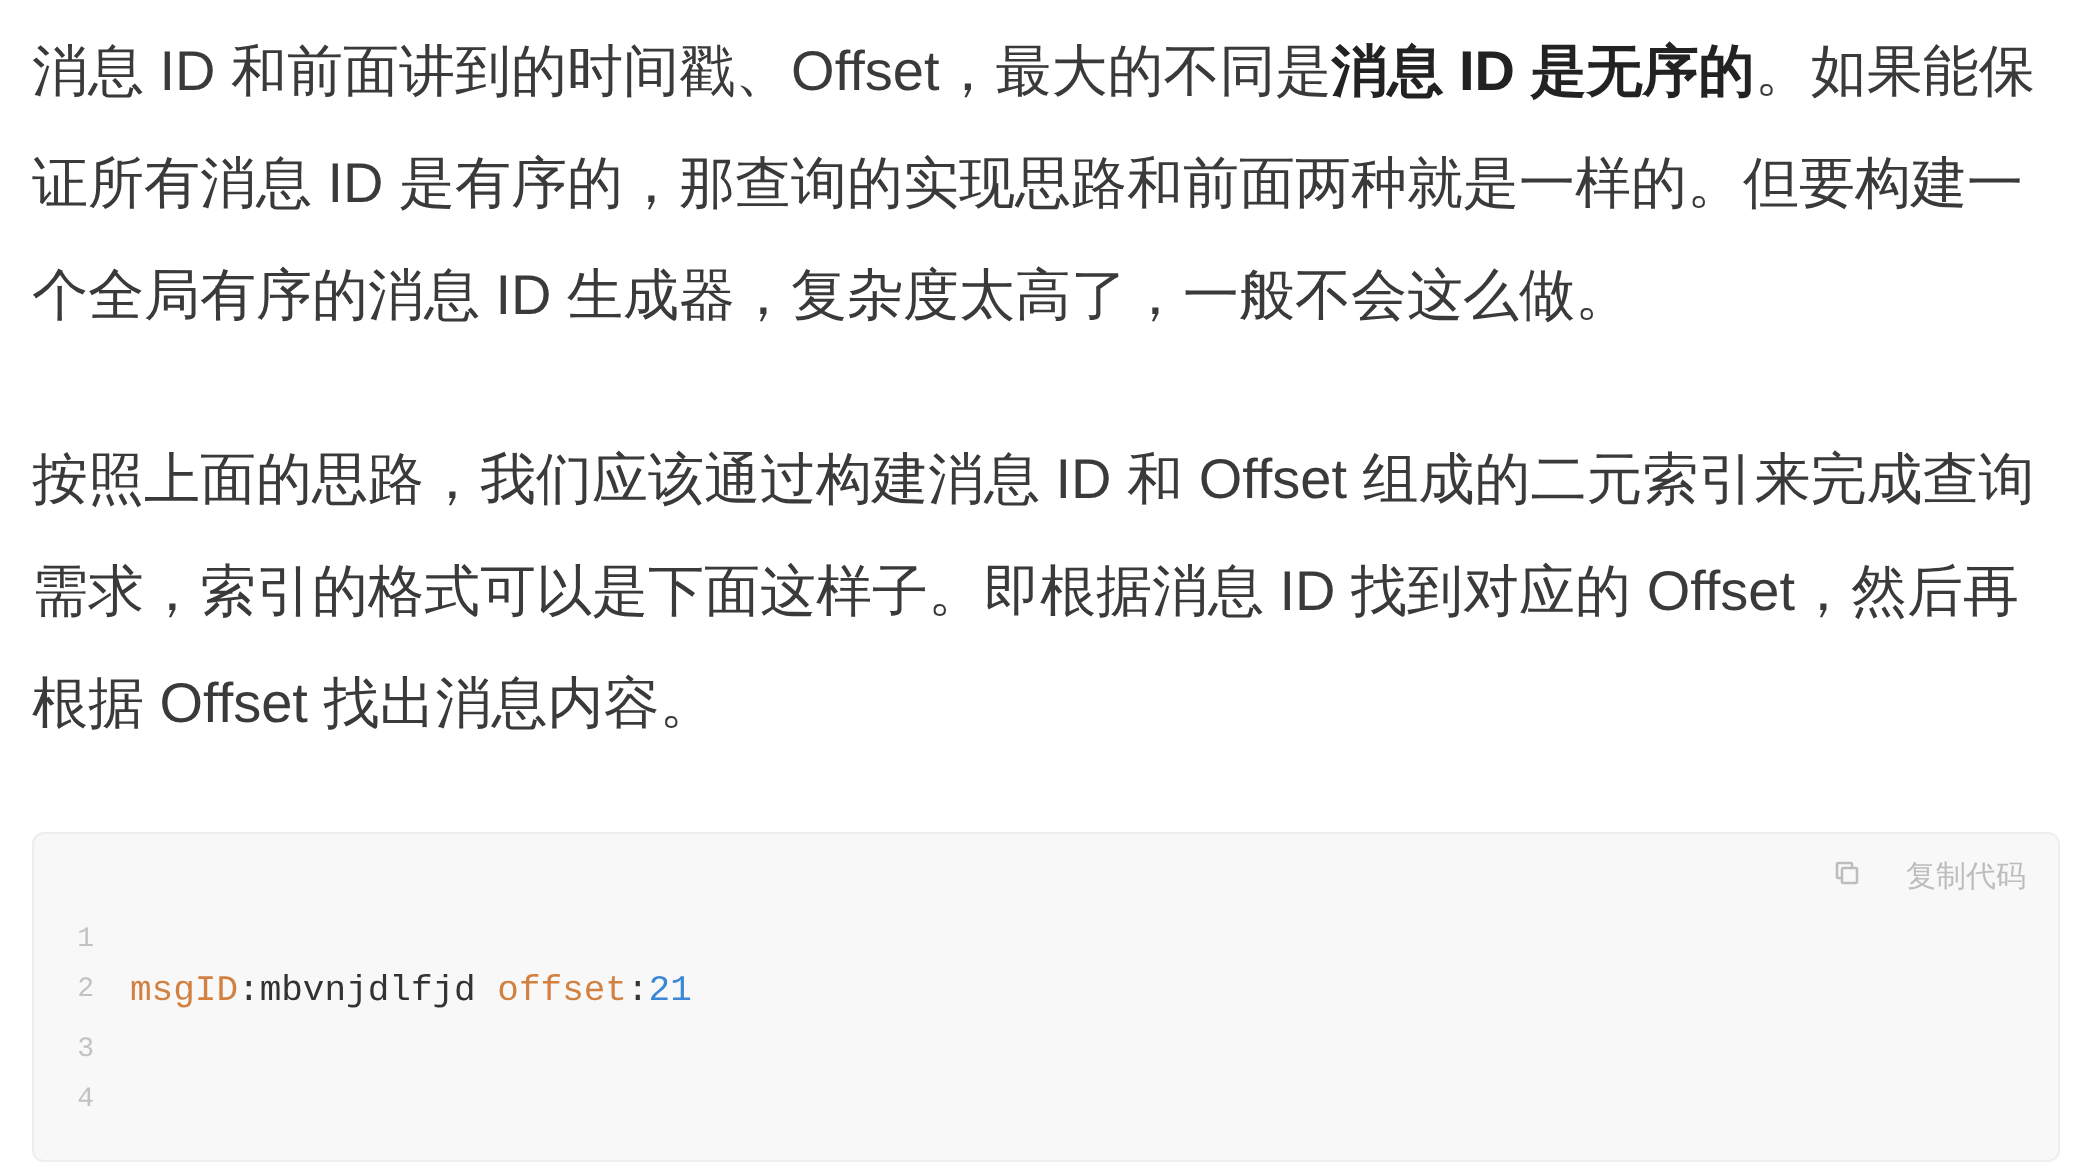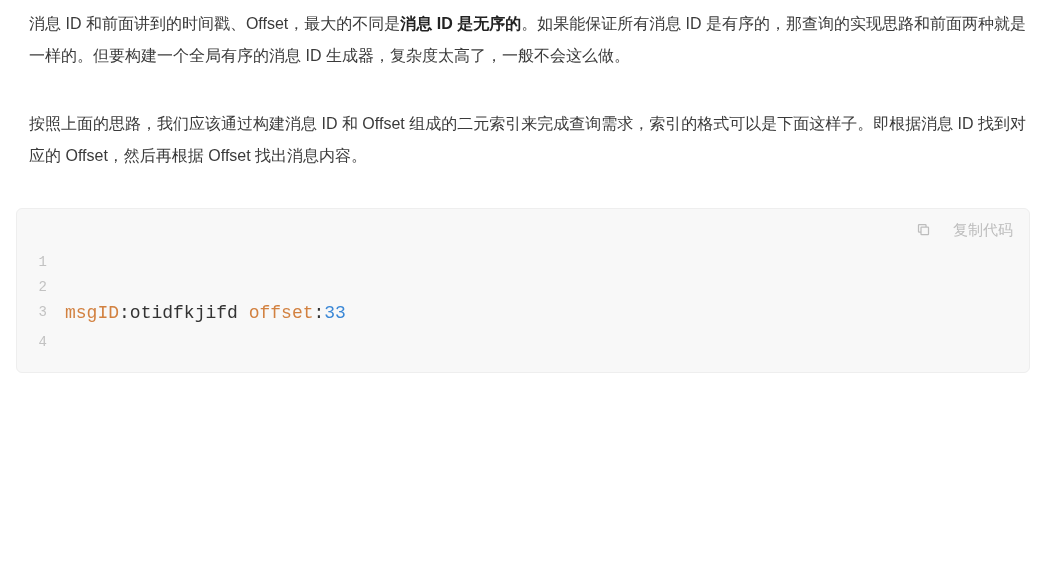--- a/index.html
+++ b/index.html
@@ -5,25 +5,24 @@
     * { margin: 0; padding: 0; box-sizing: border-box; }
     body {
       width: 1046px;
       height: 587px;
       font-family: -apple-system, BlinkMacSystemFont, "PingFang SC", "Hiragino Sans GB", "Microsoft YaHei", sans-serif;
       background: #ffffff;
       padding: 8px 16px 16px 16px;
       color: #333333;
     }
     .paragraph {
-      font-size: 16px;
+      font-size: 28px;
       line-height: 2.0;
       color: #3a3a3a;
       margin-bottom: 36px;
-      margin-left: 13px;
     }
     .bold { font-weight: 700; color: #222; }
     .code-block {
       background: #f8f8f8;
       border: 1px solid #eeeeee;
       border-radius: 6px;
       padding: 14px 14px 18px 14px;
       position: relative;
       margin-top: 22px;
     }
@@ -80,22 +79,22 @@
       </svg>
     </span>
     <span>复制代码</span>
   </div>
   <div class="code-lines" id="code-lines">
       <div class="code-line">
         <span class="line-no">1</span>
       </div>
       <div class="code-line">
         <span class="line-no">2</span>
+        <span class="code-text"><span class="tok-attr">msgID</span><span class="tok-punct">:</span><span>mbvnjdlfjd</span> <span class="tok-attr">offset</span><span class="tok-punct">:</span><span class="tok-num">21</span></span>
       </div>
       <div class="code-line">
         <span class="line-no">3</span>
-        <span class="code-text"><span class="tok-attr">msgID</span><span class="tok-punct">:</span><span>otidfkjifd</span> <span class="tok-attr">offset</span><span class="tok-punct">:</span><span class="tok-num">33</span></span>
       </div>
       <div class="code-line">
         <span class="line-no">4</span>
       </div>
     </div>
 </div>
 
 </body></html>

